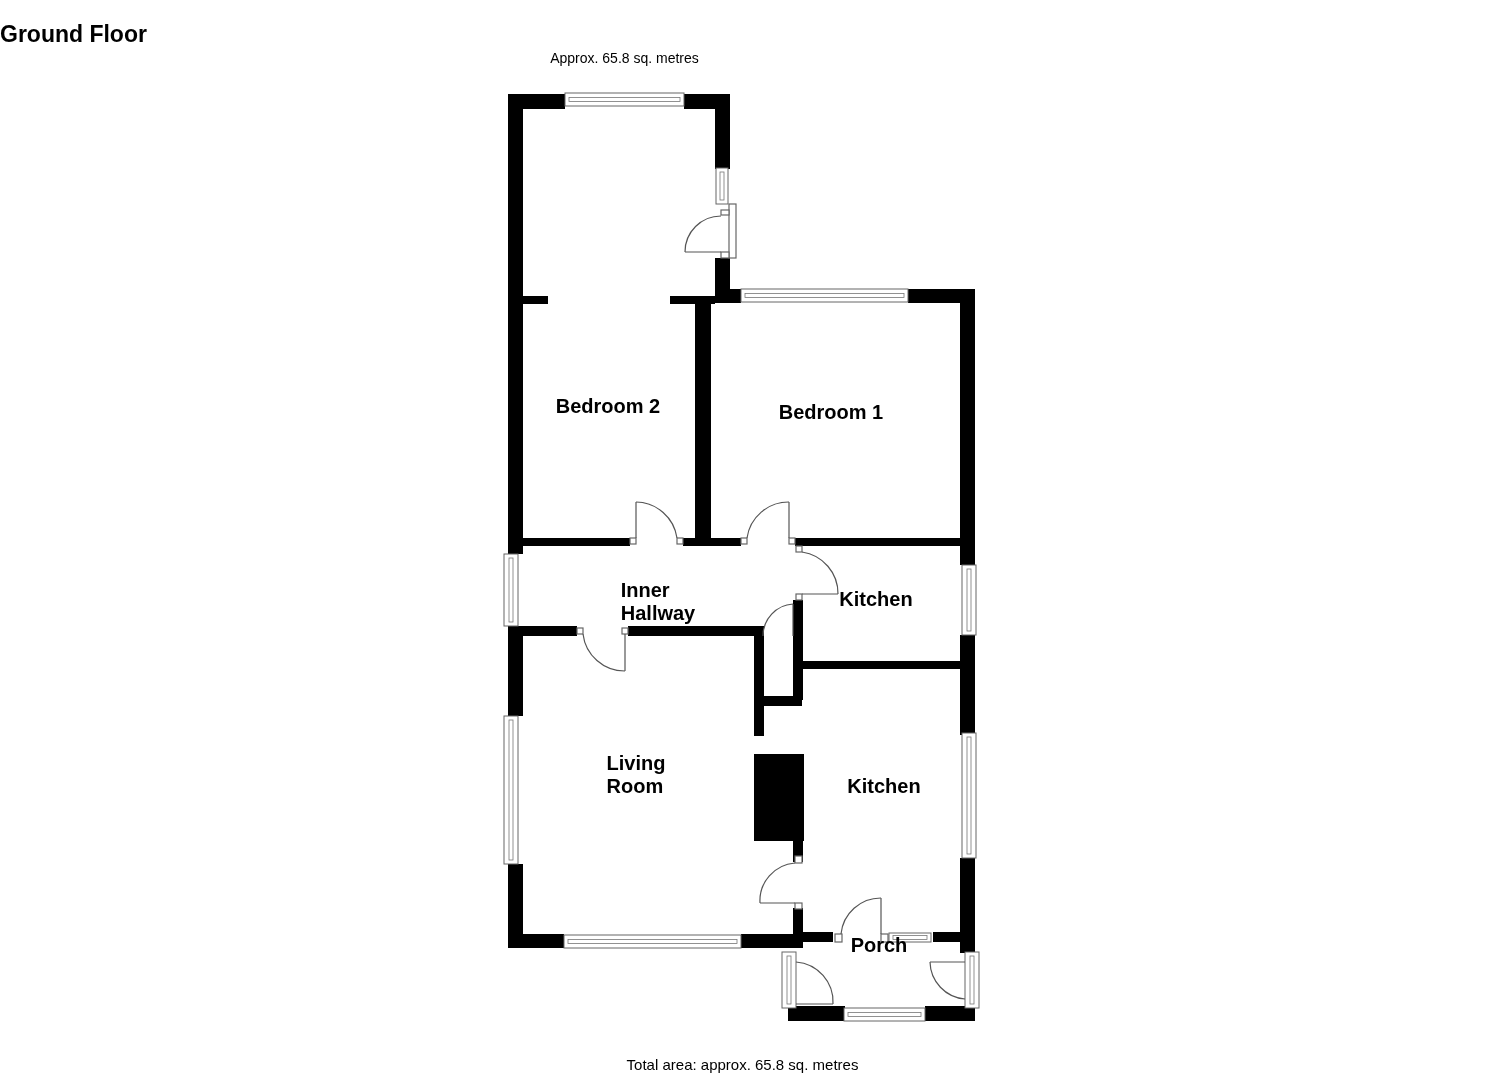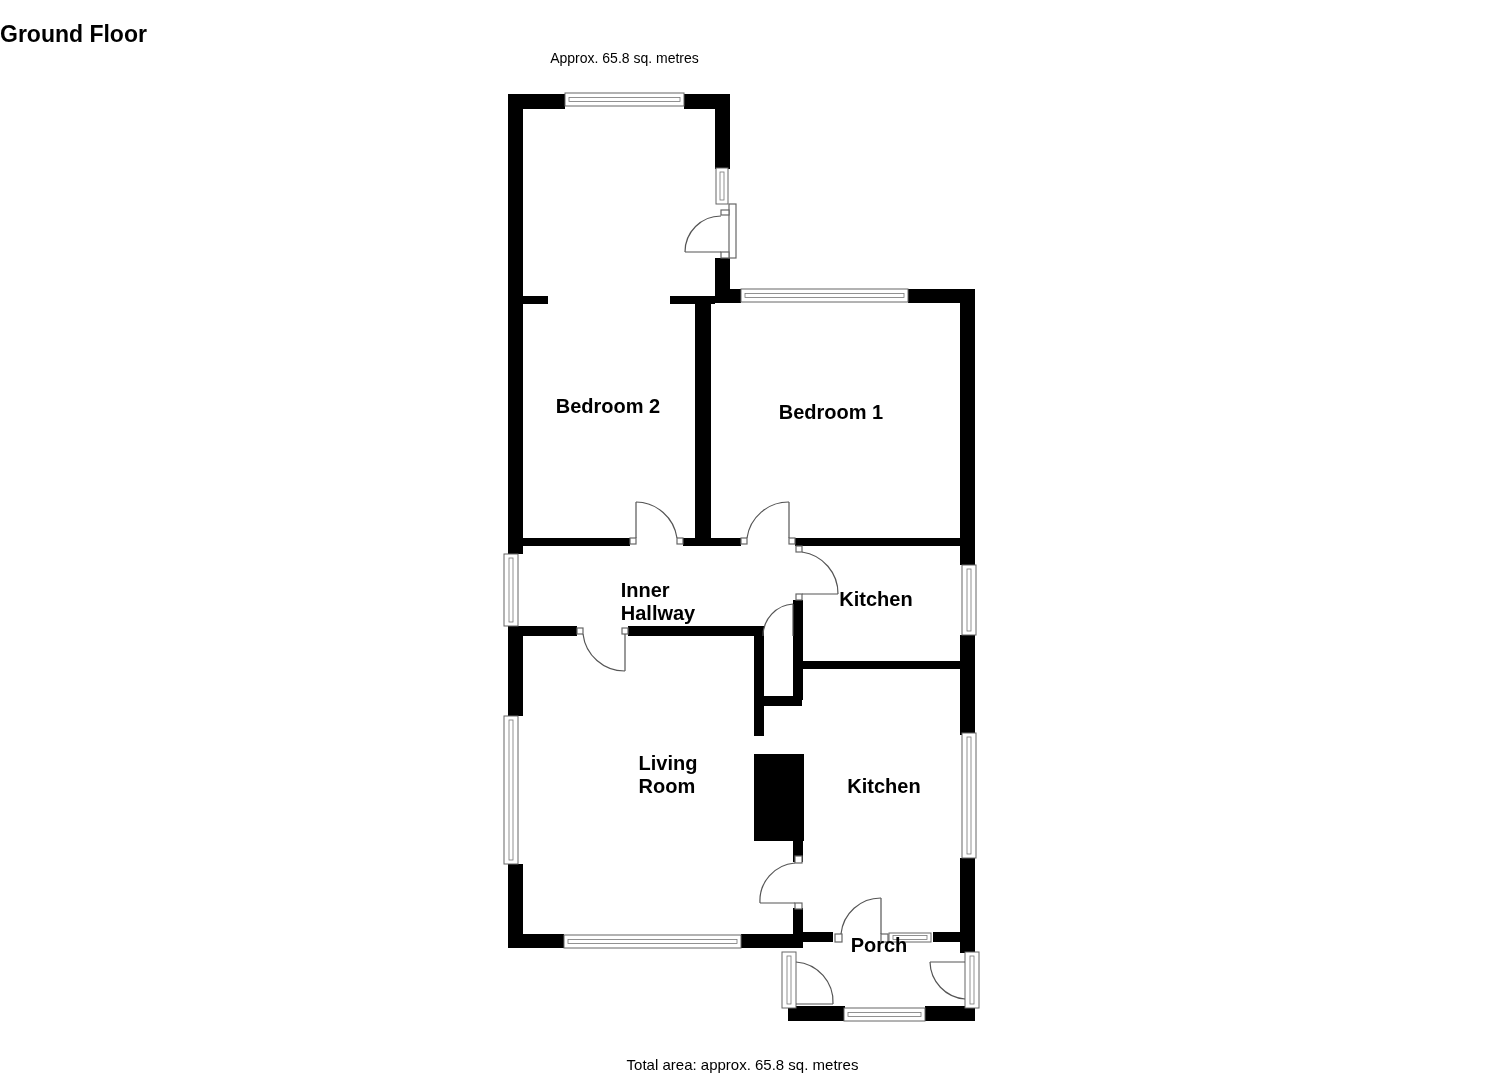--- a/index.html
+++ b/index.html
@@ -177,19 +177,19 @@
     </g>
   </g>
 </svg>
 
 <div id="labels">
     <div class="room-label" style="left: 608px; top: 406px;">Bedroom 2</div>
     <div class="room-label" style="left: 831px; top: 412px;">Bedroom 1</div>
     <div class="room-label" style="left: 658px; top: 602px;">Inner
 Hallway</div>
     <div class="room-label" style="left: 876px; top: 599px;">Kitchen</div>
-    <div class="room-label" style="left: 636px; top: 775px; margin-left: 32px;">Living
+    <div class="room-label" style="left: 636px; top: 775px;">Living
 Room</div>
     <div class="room-label" style="left: 884px; top: 786px;">Kitchen</div>
     <div class="room-label" style="left: 879px; top: 945px;">Porch</div>
   </div>
 
 <div class="footer">Total area: approx. 65.8 sq. metres</div>
 
 </body></html>

